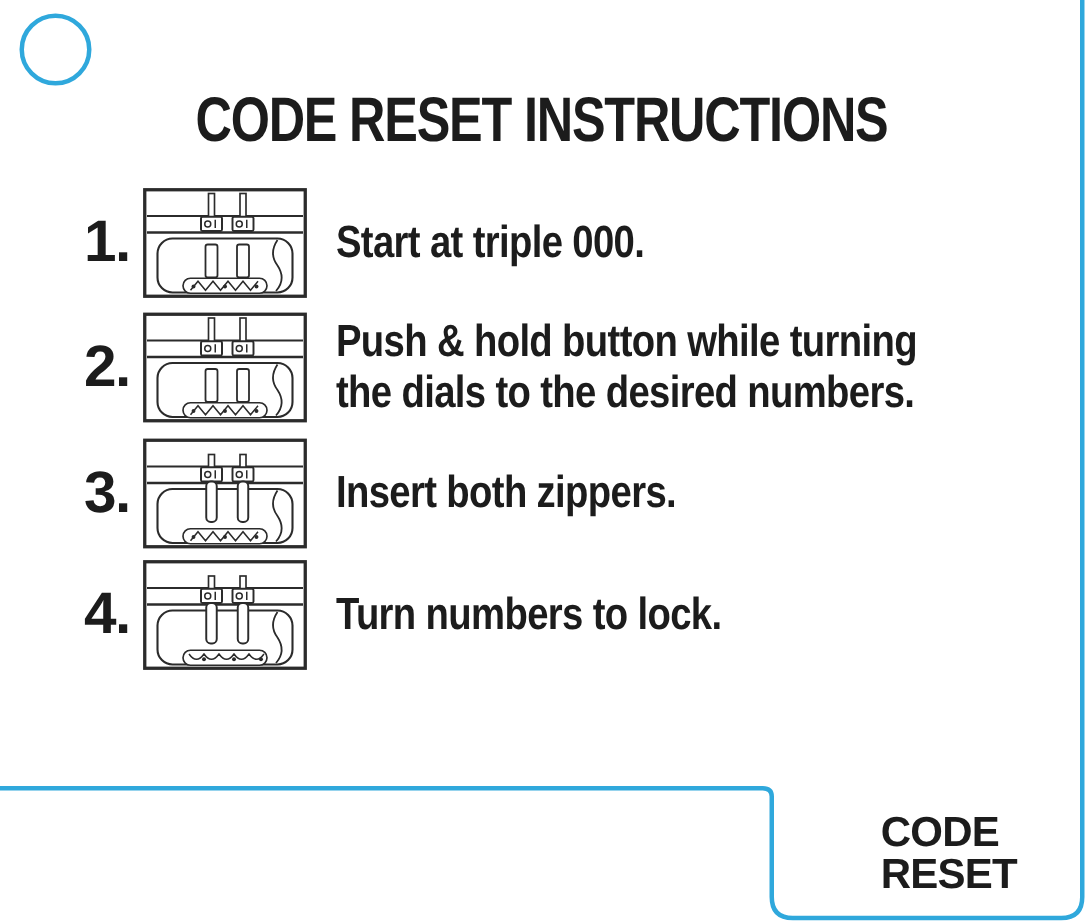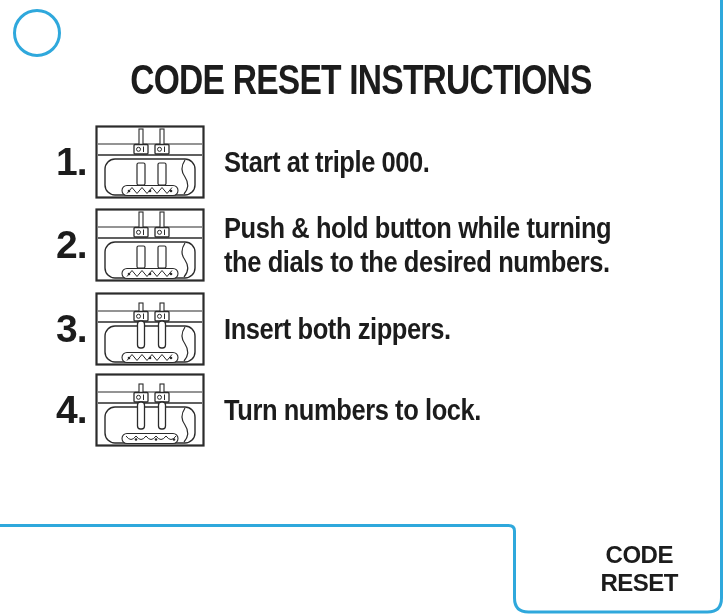--- a/index.html
+++ b/index.html
@@ -58,22 +58,21 @@
     letter-spacing: -0.5px;
     line-height: 34px;
     white-space: pre-line;
     transform: scaleX(0.85);
     transform-origin: left center;
   }
   
   .flap-label {
     position: absolute;
     top: 541px; right: 47px;
-    text-align: center;
-    font-size: 24px;
+    font-size: 28px;
     font-weight: 800;
     line-height: 28px;
     letter-spacing: -0.5px;
   }
   .hidden-defs { position: absolute; width: 0; height: 0; overflow: hidden; }
 </style>
 </head>
 <body>
 
 <svg class="hidden-defs" aria-hidden="true">

